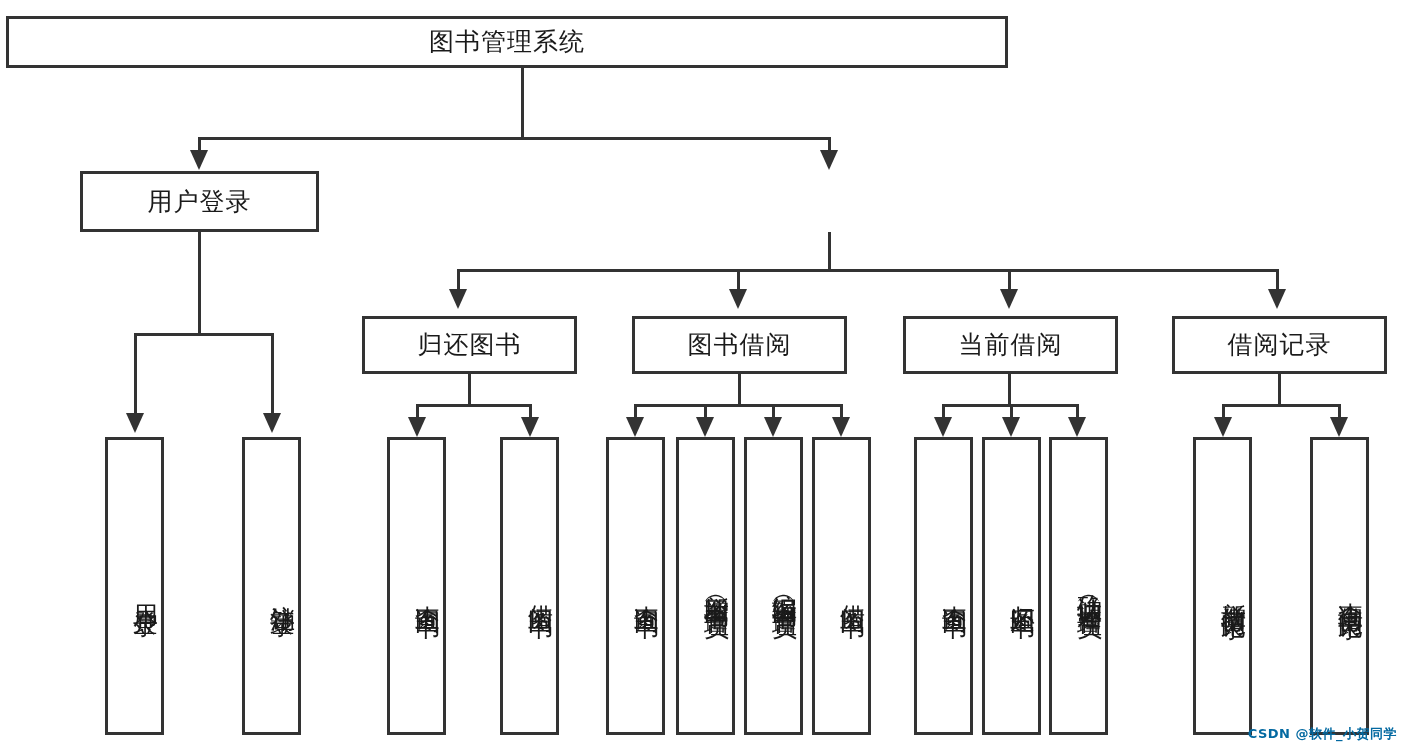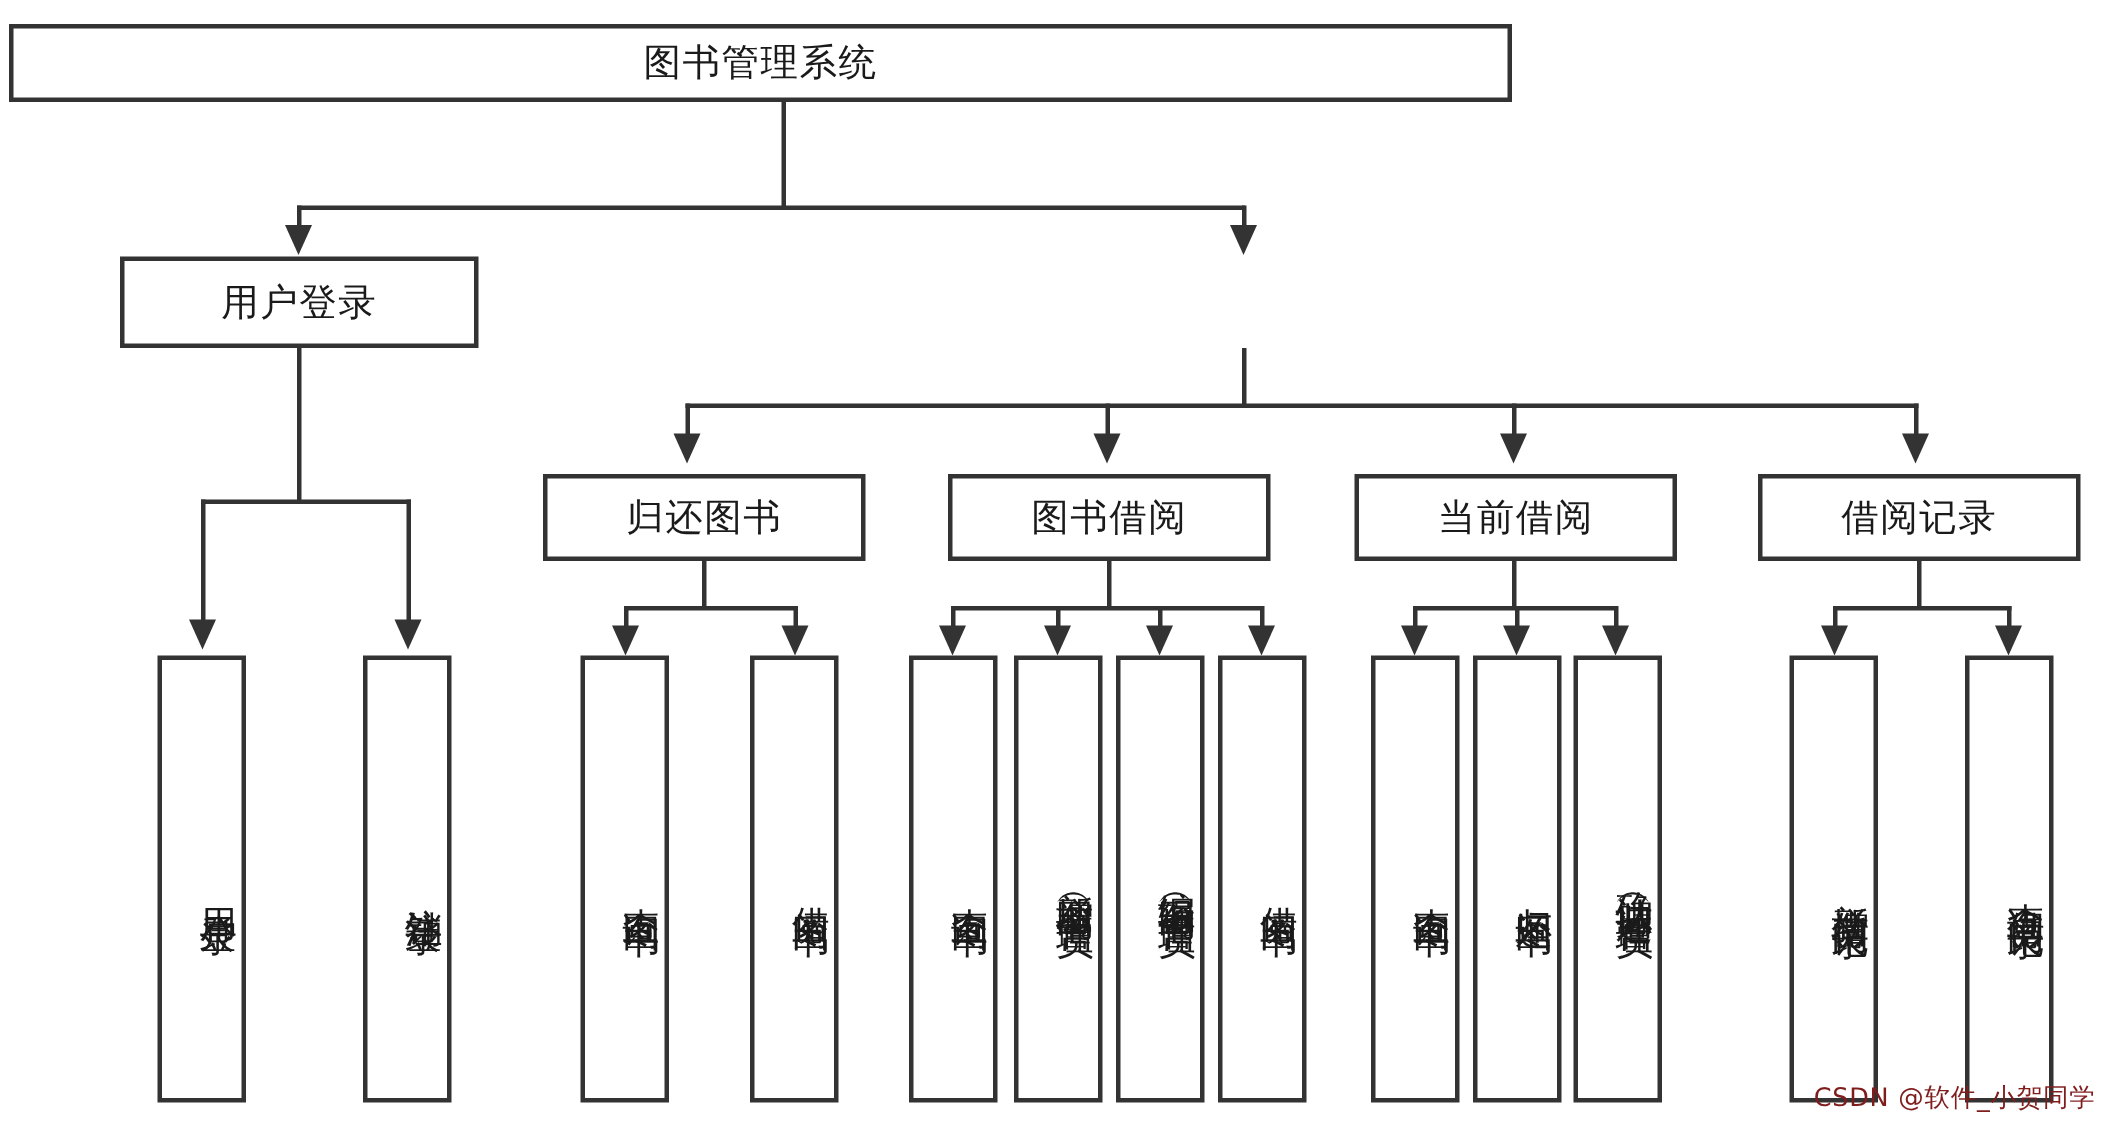--- a/index.html
+++ b/index.html
@@ -61,24 +61,25 @@
     width: 0;
     height: 0;
     border-left: 9px solid transparent;
     border-right: 9px solid transparent;
     border-top: 20px solid #333333;
   }
   #watermark {
     position: absolute;
     right: 8px;
     bottom: 4px;
-    font-size: 17px;
-    color: #7f1d1d;
+    font-size: 13px;
+    color: #0369a1;
     letter-spacing: 0.5px;
     white-space: nowrap;
+    font-weight: bold;
   }
 </style>
 </head>
 <body>
 
 <div id="canvas">
 
   <div class="node horizontal" style="left:6px; top:16px; width:1002px; height:52px;">
     <span class="label">图书管理系统</span>
   </div>

